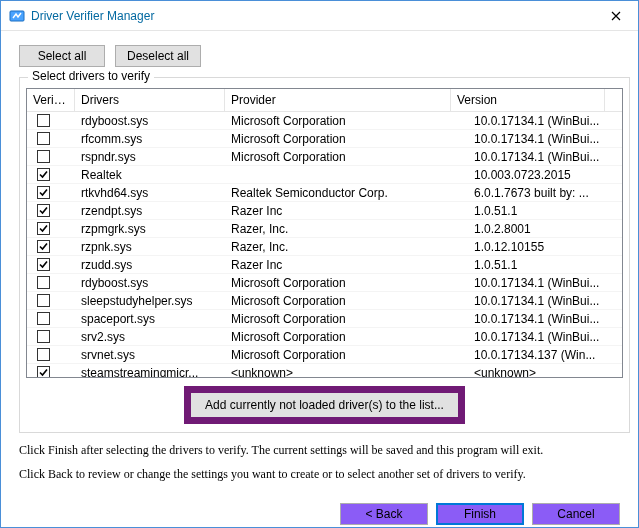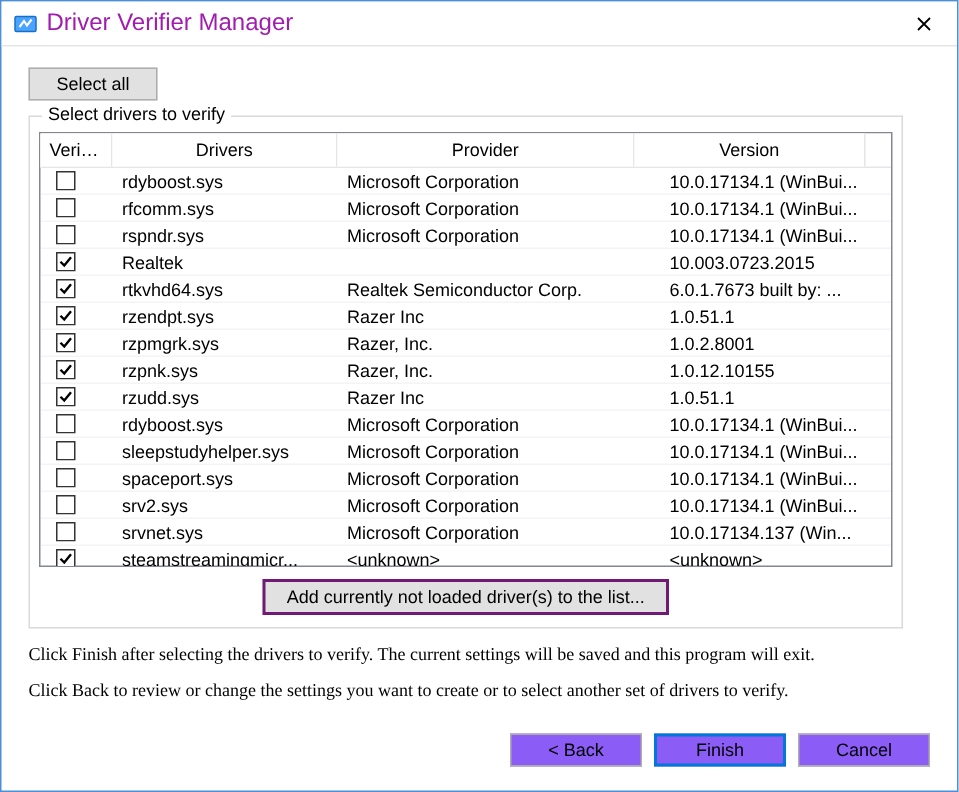--- a/index.html
+++ b/index.html
@@ -20,29 +20,29 @@
     display: flex;
     align-items: center;
     padding: 0 0 0 8px;
     border-bottom: 1px solid #e5e5e5;
   }
   .titlebar .app-icon {
     width: 16px; height: 16px;
     margin-right: 6px;
     display: inline-flex; align-items:center; justify-content:center;
   }
-  .titlebar .title { color: #a21caf; font-size: 16px; flex: 1; }
+  .titlebar .title { color: #0369a1; font-size: 12px; flex: 1; }
   .titlebar .close {
     width: 45px; height: 29px;
     display: flex; align-items: center; justify-content: center;
     color: #000; font-size: 14px;
   }
 
   .content {
-    padding: 14px 36px 10px 18px;
+    padding: 14px 8px 10px 18px;
   }
 
   
   .btnrow { display: flex; gap: 10px; margin-bottom: 10px; }
   .btn {
     height: 22px;
     min-width: 86px;
     padding: 0 10px;
     background: #e1e1e1;
     border: 1px solid #adadad;
@@ -81,21 +81,21 @@
     border-bottom: 1px solid #e5e5e5;
     flex: 0 0 auto;
     padding-right: 17px; 
   }
   .lv-header .hcell {
     padding: 4px 6px;
     color: #000;
     font-size: 12px;
     border-right: 1px solid #e5e5e5;
     background: #fff;
-    text-align: center;
+    text-align: left;
     overflow: hidden; white-space: nowrap; text-overflow: ellipsis;
   }
   .col-verify   { width: 48px; flex: 0 0 48px; }
   .col-drivers  { width: 150px; flex: 0 0 150px; }
   .col-provider { flex: 1 1 auto; }
   .col-version  { width: 154px; flex: 0 0 154px; }
 
   .lv-body {
     flex: 1 1 auto;
     overflow-y: scroll;
@@ -126,24 +126,24 @@
     cursor: pointer;
   }
   .chk svg { display:none; width:11px; height:11px; }
   .chk.checked svg { display:block; }
 
   .addbtn-row {
     display: flex; justify-content: center;
     padding-top: 8px;
   }
   .addbtn {
-    height: 24px;
+    height: 38px;
     padding: 0 14px;
     background: #e1e1e1;
-    border: 2px solid #701a75;
+    border: 7px solid #701a75;
     font-family: inherit; font-size: 12px;
     cursor: pointer;
   }
 
   .helptext {
     font-size: 12px;
     color: #000;
     margin: 6px 0 0 0;
     line-height: 1.5;
     font-family: Liberation Serif, serif;
@@ -189,20 +189,21 @@
     <svg viewBox="0 0 10 10" width="10" height="10">
       <path d="M1 1 L9 9 M9 1 L1 9" stroke="currentColor" stroke-width="1.2"></path>
     </svg>
   </div>
 </div>
 
 <div class="content">
 
   <div class="btnrow">
     <button class="btn">Select all</button>
+    <button class="btn">Deselect all</button>
   </div>
 
   <div class="group">
     <span class="legend">Select drivers to verify</span>
 
     <div class="listwrap">
       <div class="lv-header">
         <div class="hcell col-verify">Verify?</div>
         <div class="hcell col-drivers">Drivers</div>
         <div class="hcell col-provider">Provider</div>

